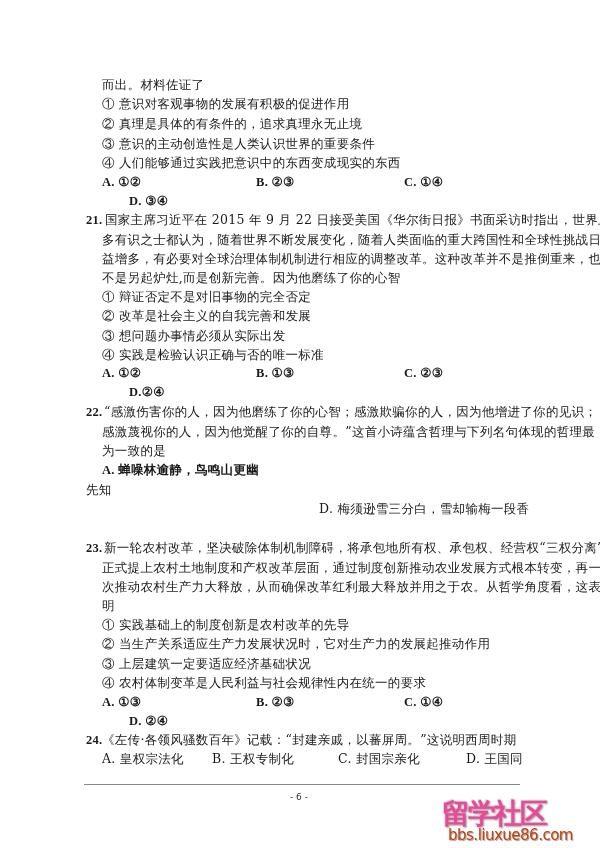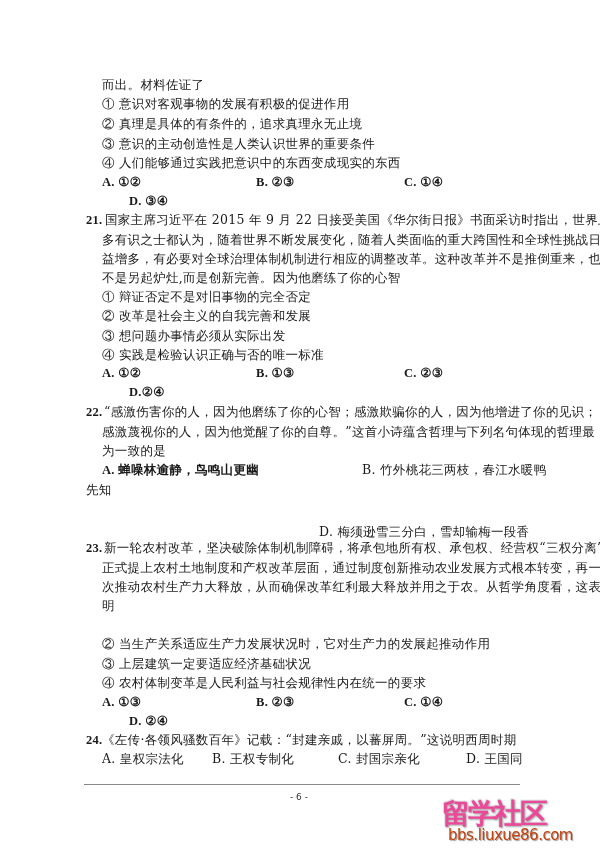--- a/index.html
+++ b/index.html
@@ -44,29 +44,29 @@
   <div class="ln b" style="left:102px;top:365px">A. ①②</div>
   <div class="ln b" style="left:256px;top:365px">B. ①③</div>
   <div class="ln b" style="left:404px;top:365px">C. ②③</div>
   <div class="ln b" style="left:129px;top:384px">D.②④</div>
 
   <div class="ln qn" style="left:86px;top:404px">22.</div>
   <div class="ln" style="left:104px;top:404px">“感激伤害你的人，因为他磨练了你的心智；感激欺骗你的人，因为他增进了你的见识；</div>
   <div class="ln" style="left:102px;top:424px">感激蔑视你的人，因为他觉醒了你的自尊。”这首小诗蕴含哲理与下列名句体现的哲理最</div>
   <div class="ln" style="left:102px;top:443px">为一致的是</div>
   <div class="ln" style="left:102px;top:462px"><span class="b">A. 蝉噪林逾静，鸟鸣山更幽</span></div>
-  <div class="ln" style="left:362px;top:462px">B. 竹外桃花三两枝，春江水暖鸭</div>
   <div class="ln" style="left:86px;top:482px">先知</div>
-  <div class="ln" style="left:319px;top:524px">D. 梅须逊雪三分白，雪却输梅一段香</div>
+  <div class="ln" style="left:319px;top:501px">D. 梅须逊雪三分白，雪却输梅一段香</div>
 
   <div class="ln qn" style="left:86px;top:540px">23.</div>
   <div class="ln" style="left:104px;top:540px">新一轮农村改革，坚决破除体制机制障碍，将承包地所有权、承包权、经营权“三权分离”</div>
   <div class="ln" style="left:102px;top:560px">正式提上农村土地制度和产权改革层面，通过制度创新推动农业发展方式根本转变，再一</div>
   <div class="ln" style="left:102px;top:579px">次推动农村生产力大释放，从而确保改革红利最大释放并用之于农。从哲学角度看，这表</div>
   <div class="ln" style="left:102px;top:598px">明</div>
+  <div class="ln" style="left:102px;top:617px">① 实践基础上的制度创新是农村改革的先导</div>
   <div class="ln" style="left:102px;top:636px">② 当生产关系适应生产力发展状况时，它对生产力的发展起推动作用</div>
   <div class="ln" style="left:102px;top:656px">③ 上层建筑一定要适应经济基础状况</div>
   <div class="ln" style="left:102px;top:675px">④ 农村体制变革是人民利益与社会规律性内在统一的要求</div>
   <div class="ln b" style="left:102px;top:694px">A. ①③</div>
   <div class="ln b" style="left:256px;top:694px">B. ②③</div>
   <div class="ln b" style="left:404px;top:694px">C. ①④</div>
   <div class="ln b" style="left:129px;top:713px">D. ②④</div>
 
   <div class="ln qn" style="left:86px;top:732px">24.</div>
   <div class="ln" style="left:102px;top:732px">《左传·各领风骚数百年》记载：“封建亲戚，以蕃屏周。”这说明西周时期</div>

